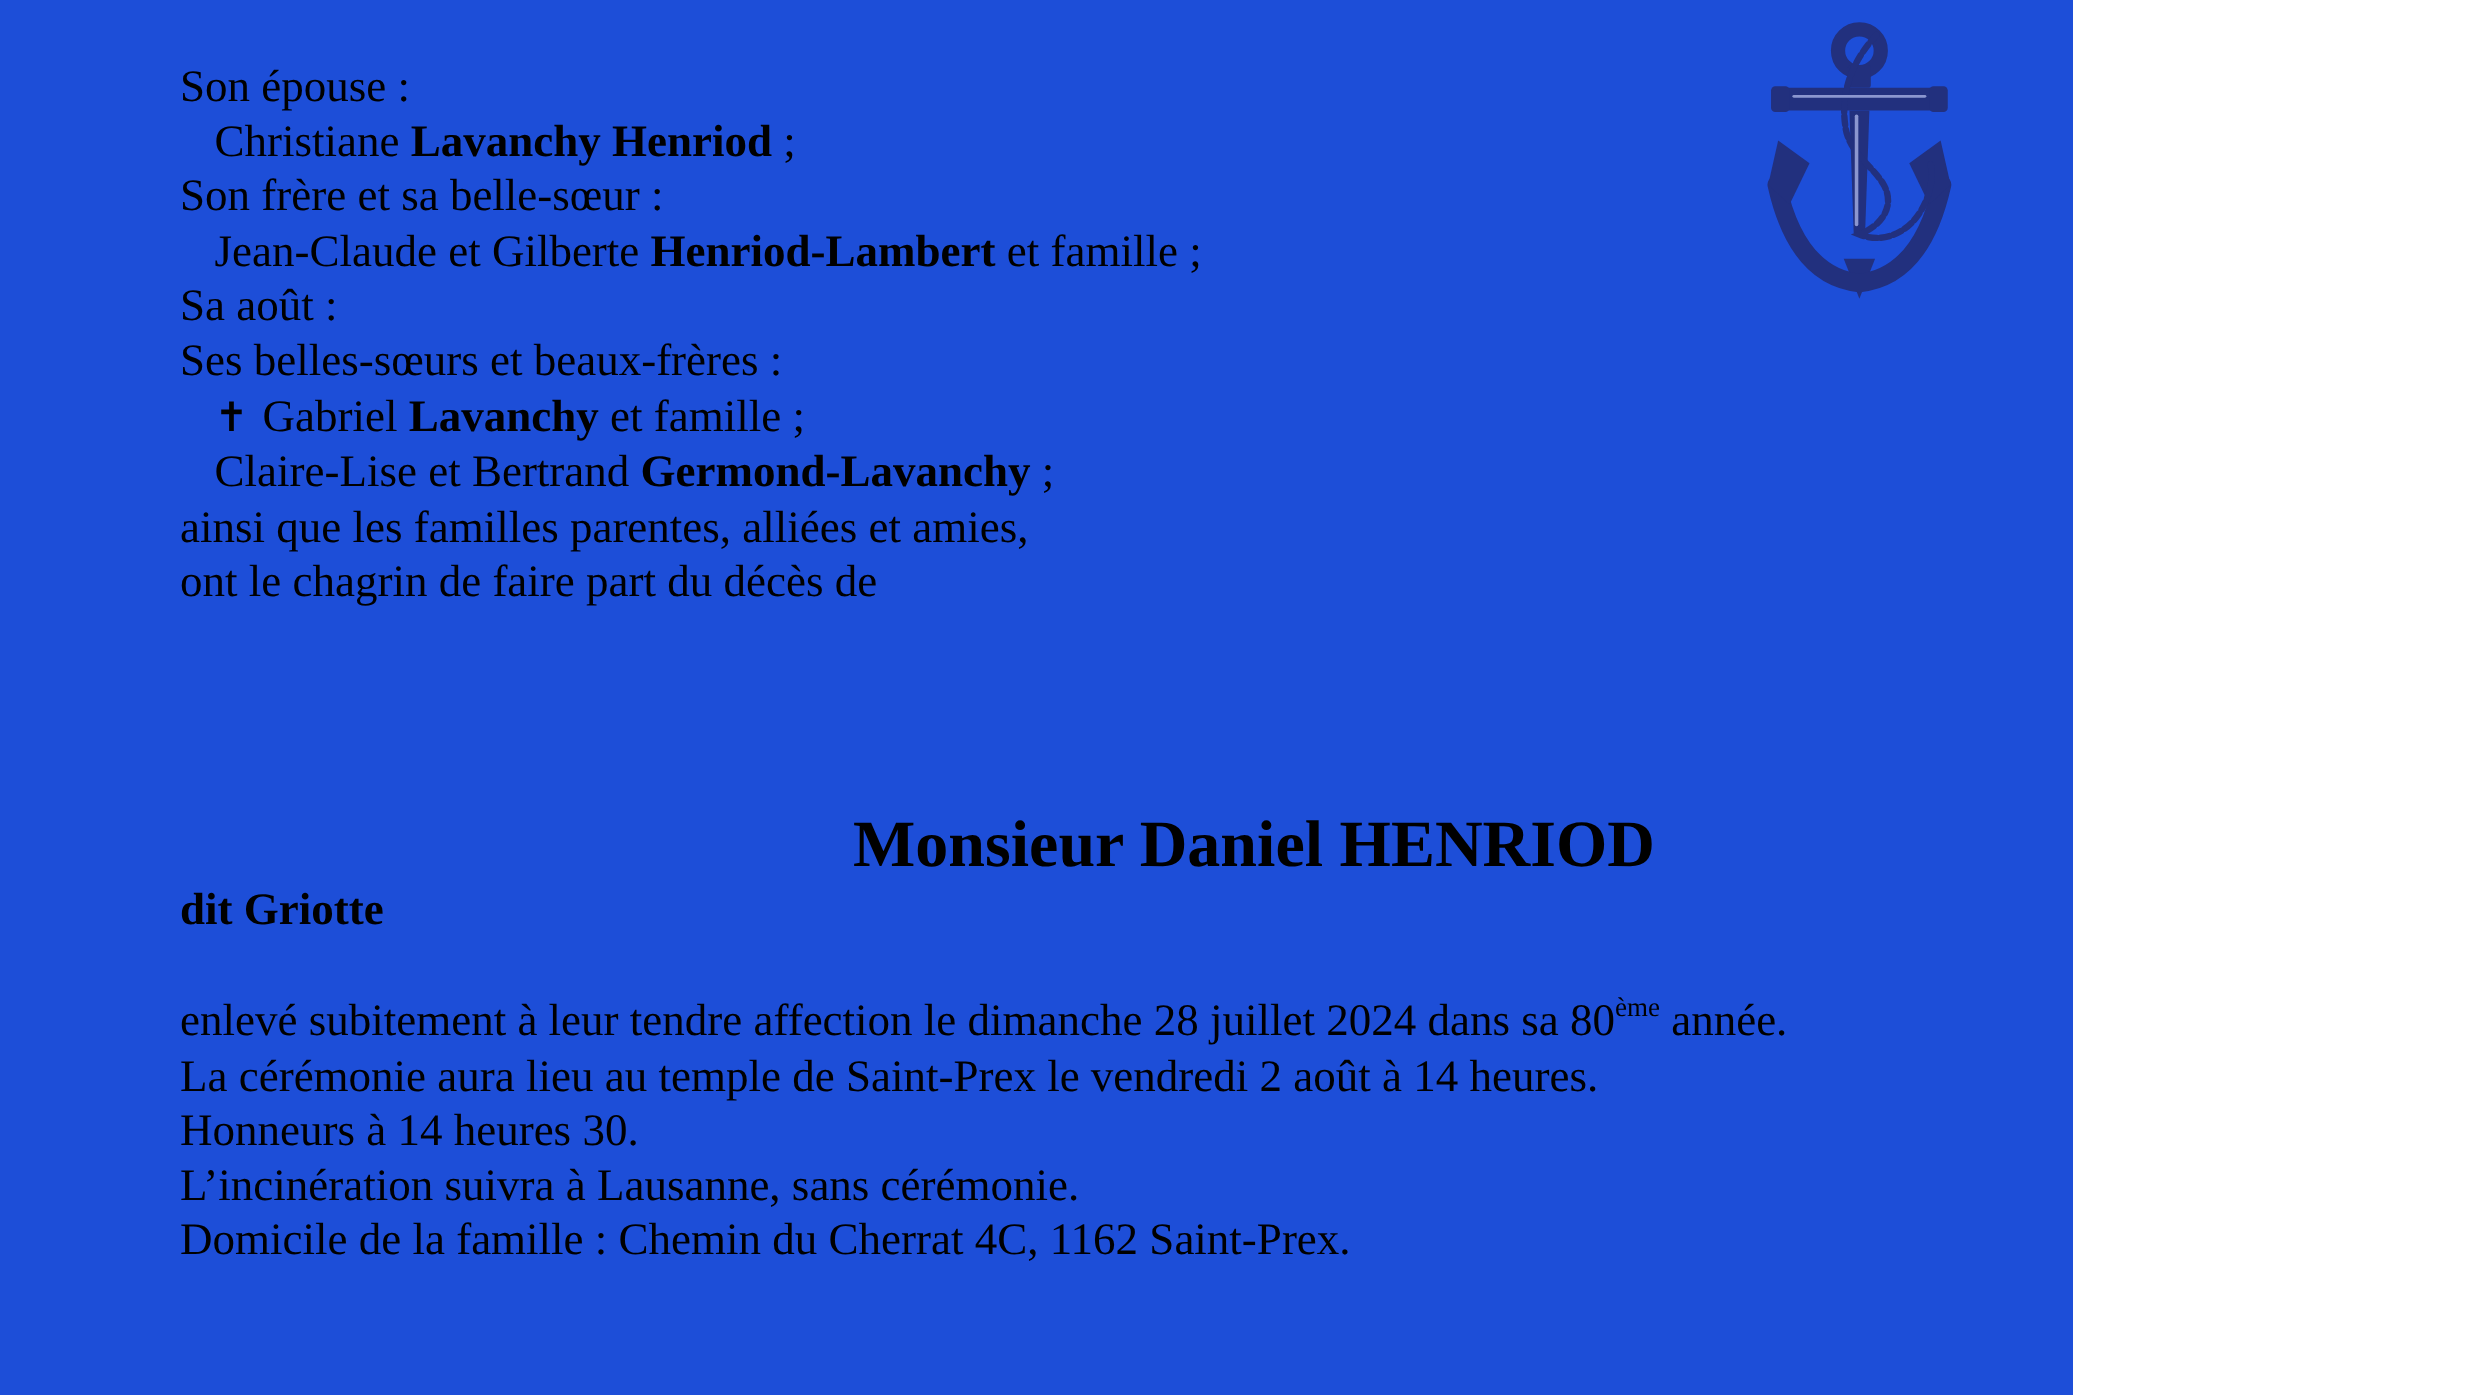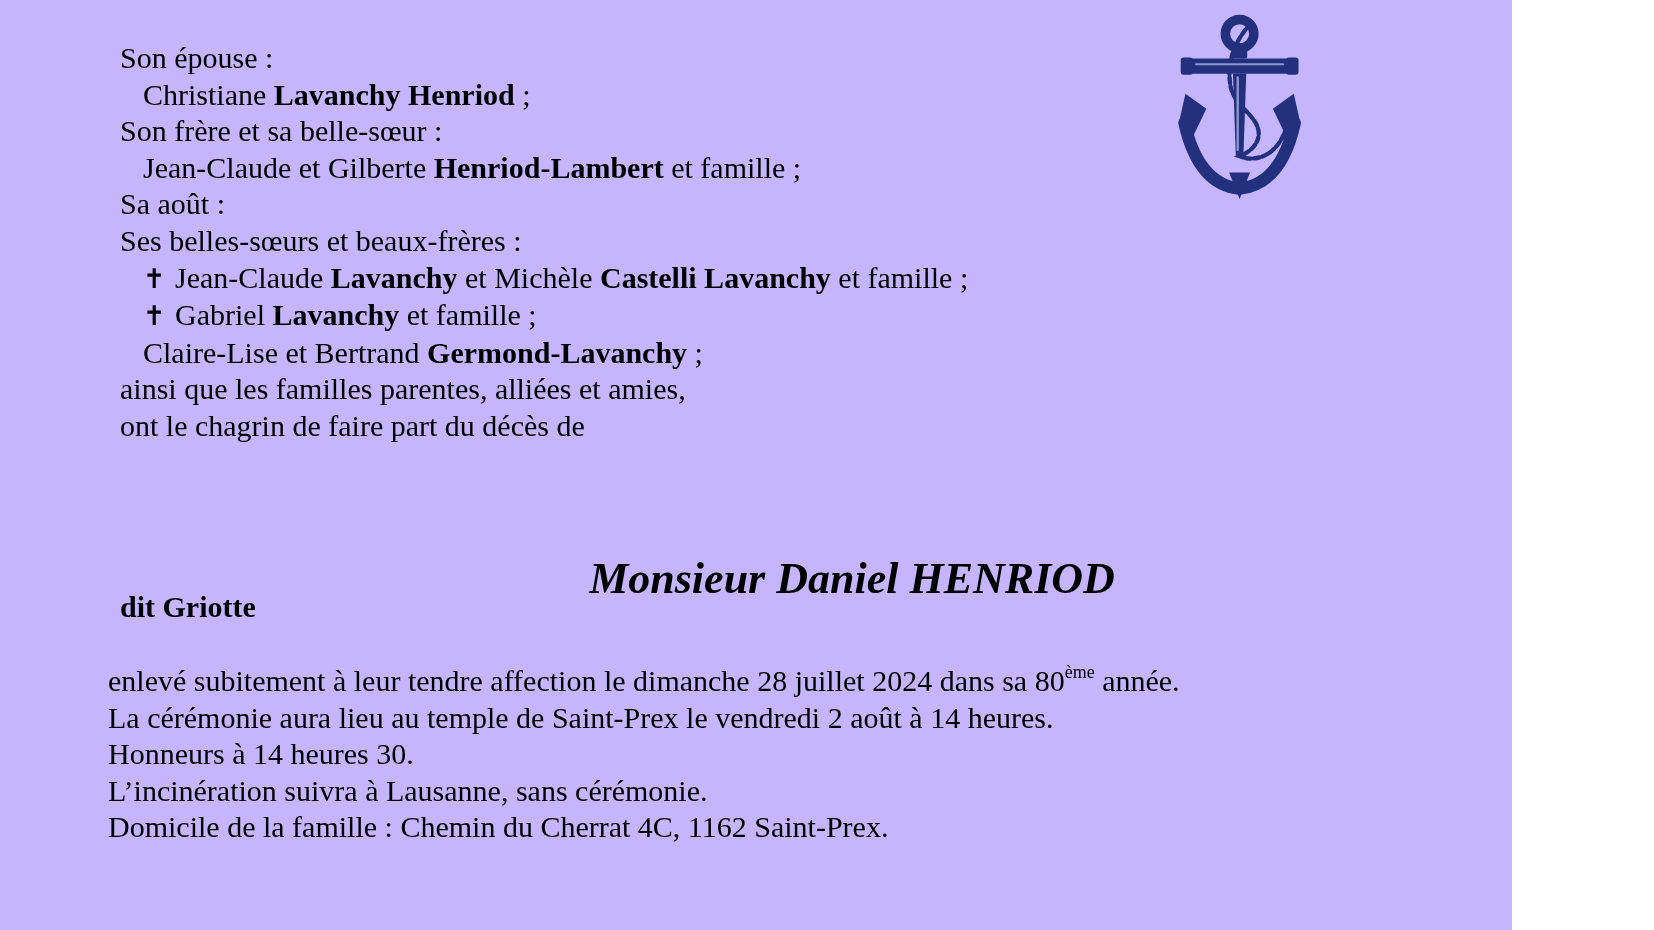--- a/index.html
+++ b/index.html
@@ -1,59 +1,58 @@
 <!DOCTYPE html>
 <html><head>
 <meta charset="utf-8">
 <style>
   html, body { margin:0; padding:0; background:#ffffff; }
   .page {
     position: relative;
-    width: 1512px;
+    width: 1382px;
     height: 930px;
-    background: #c4b5fd;
+    background: #1d4ed8;
     overflow: hidden;
     font-family: "Liberation Serif", serif;
     color: #000000;
   }
   .family-block {
     position: absolute;
     left: 120px;
     top: 40px;
     width: 1100px;
     font-size: 30px;
     line-height: 36.6px;
     white-space: nowrap;
   }
   .details-block {
     position: absolute;
-    left: 108px;
+    left: 120px;
     top: 663px;
     width: 1350px;
     font-size: 30px;
     line-height: 36.6px;
     white-space: nowrap;
   }
   .line { white-space: nowrap; }
   .line.indent { padding-left: 23px; }
   .b { font-weight: bold; }
   .cross { font-family: "DejaVu Sans", sans-serif; font-weight: bold; font-size: 27px; }
   .sup { font-size: 18px; vertical-align: 13px; line-height: 0; }
   .title {
     position: absolute;
     left: 120px;
     top: 541px;
     width: 1432px;
-    margin: 16px;
+    margin: 0;
     text-align: center;
     font-size: 44px;
     line-height: 44px;
     font-weight: bold;
     white-space: nowrap;
-    font-style: italic;
   }
   .subtitle {
     position: absolute;
     left: 120px;
     top: 589px;
     width: 1432px;
     text-align: left;
     font-size: 30px;
     line-height: 36.6px;
     font-weight: bold;
@@ -73,21 +72,20 @@
 
 <div class="page">
 
   <div class="family-block">
       <div class="line"><span>Son épouse :</span></div>
       <div class="line indent"><span>Christiane </span><span class="b">Lavanchy Henriod</span><span> ;</span></div>
       <div class="line"><span>Son frère et sa belle-sœur :</span></div>
       <div class="line indent"><span>Jean-Claude et Gilberte </span><span class="b">Henriod-Lambert</span><span> et famille ;</span></div>
       <div class="line"><span>Sa août :</span></div>
       <div class="line"><span>Ses belles-sœurs et beaux-frères :</span></div>
-      <div class="line indent"><span class="cross">✝ </span><span>Jean-Claude </span><span class="b">Lavanchy</span><span> et Michèle </span><span class="b">Castelli Lavanchy</span><span> et famille ;</span></div>
       <div class="line indent"><span class="cross">✝ </span><span>Gabriel </span><span class="b">Lavanchy</span><span> et famille ;</span></div>
       <div class="line indent"><span>Claire-Lise et Bertrand </span><span class="b">Germond-Lavanchy</span><span> ;</span></div>
       <div class="line"><span>ainsi que les familles parentes, alliées et amies,</span></div>
       <div class="line"><span>ont le chagrin de faire part du décès de</span></div>
     </div>
 
   <div class="anchor-wrap">
     <svg viewBox="0 0 140 200" xmlns="http://www.w3.org/2000/svg">
       <g fill="#22307e">
 

